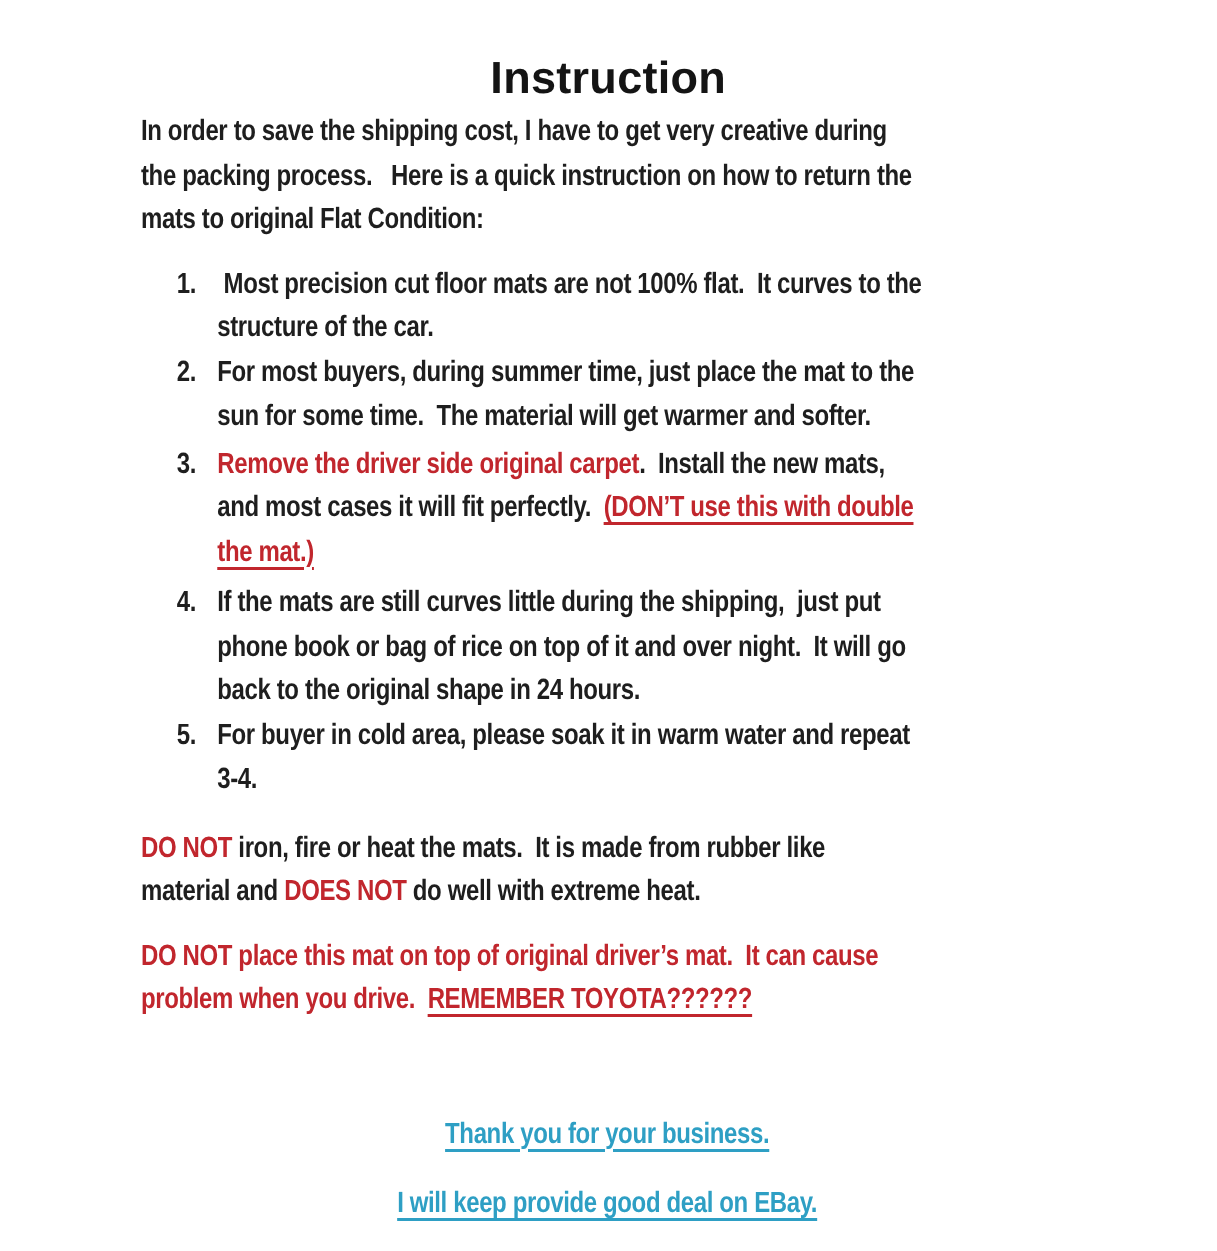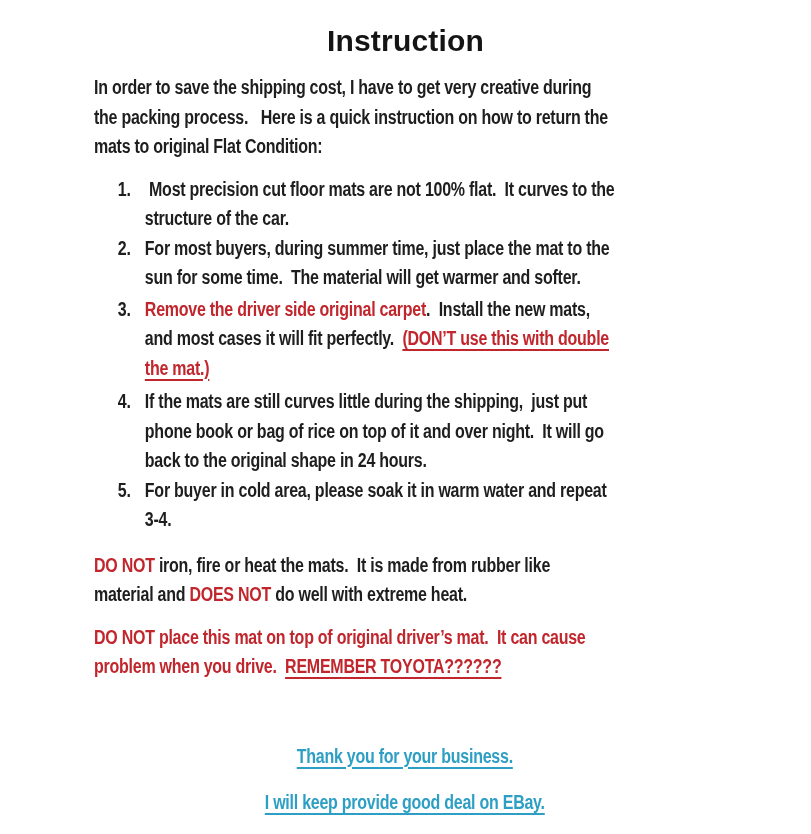--- a/index.html
+++ b/index.html
@@ -6,21 +6,21 @@
   .page{
     position:relative;
     width:811px;height:834px;
     background:#ffffff;
     overflow:hidden;
     font-family:"Liberation Sans", sans-serif;
     font-weight:bold;
     color:var(--black,#1e1e1e);
   }
   .title{
-    margin:0;
+    margin:12px;
     padding-top:21px;
     text-align:center;
     font-size:30px;
     line-height:39px;
     color:#141414;
     letter-spacing:0.2px;
   }
   .content{
     position:absolute;
     left:94px;top:52px;

